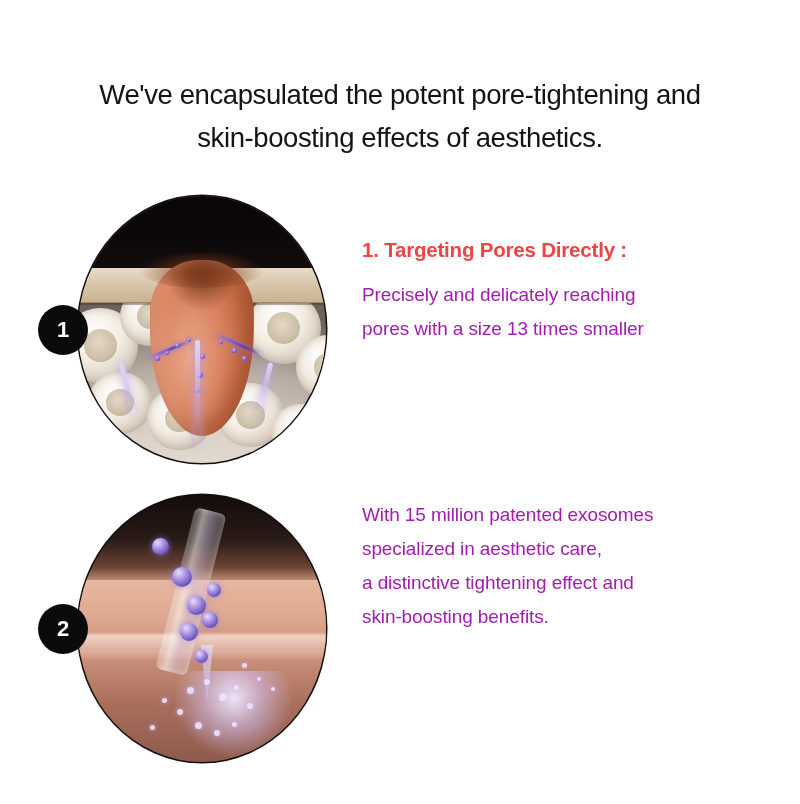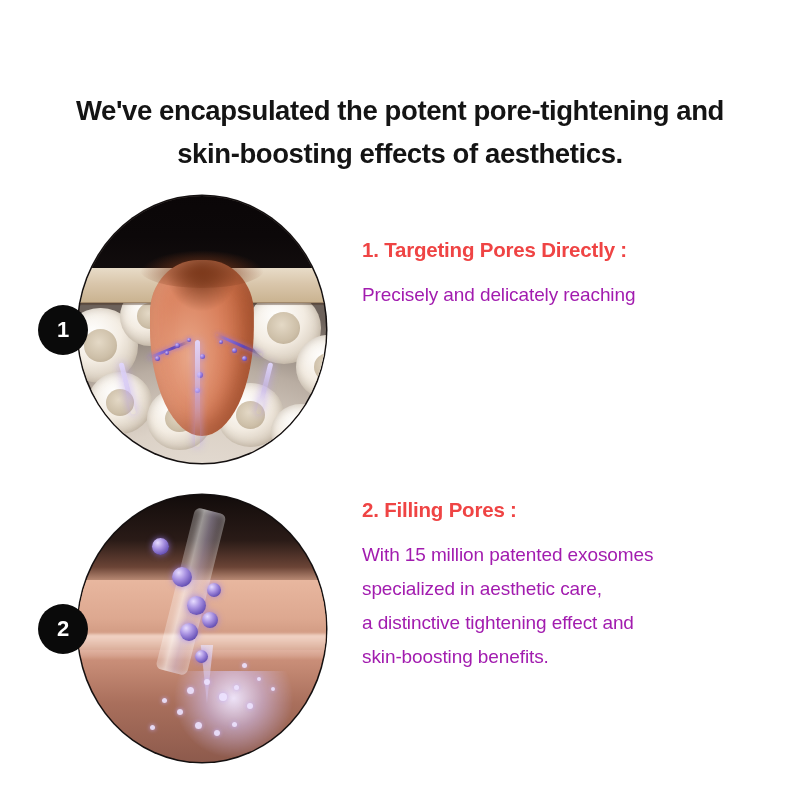--- a/index.html
+++ b/index.html
@@ -14,25 +14,25 @@
     overflow: hidden;
     font-family: "Liberation Sans", sans-serif;
     color: #262626;
     -webkit-font-smoothing: antialiased;
   }
 
   
   .headline {
     position: absolute;
     left: 0;
-    top: 89px;
+    top: 73px;
     width: 800px;
     text-align: center;
     font-size: 27.5px;
-    font-weight: 700;
+    font-weight: 400;
     line-height: 43px;
     letter-spacing: -0.4px;
     color: #141414;
   }
   .headline .hl-line { display: block; white-space: nowrap; }
 
   
   .step {
     position: absolute;
     left: 0;
@@ -280,20 +280,21 @@
 
     <div class="badge">
       <span>1</span>
     </div>
   </div>
 
   <div class="text-col" id="text-1">
     <h2 class="step-title">1. Targeting Pores Directly :</h2>
     <div class="step-body">
       <span class="bl">Precisely and delicately reaching</span>
+      <span class="bl">pores with a size 13 times smaller</span>
     </div>
   </div>
 </section>
 
 <section class="step" id="step-2">
 
   <div class="media-wrap" id="media-2">
     <div class="circle-photo">
       <div class="ph2-bg"></div>
       <div class="ph2-skinband"></div>
@@ -326,21 +327,20 @@
       <div class="spark" style="left:29%; top:86%; width:5px; height:5px;"></div>
       <div class="spark" style="left:66%; top:63%; width:5px; height:5px;"></div>
     </div>
 
     <div class="badge">
       <span>2</span>
     </div>
   </div>
 
   <div class="text-col" id="text-2">
-    <h2 class="step-title">2. Filling Pores :</h2>
     <div class="step-body">
       <span class="bl">With 15 million patented exosomes</span>
       <span class="bl">specialized in aesthetic care,</span>
       <span class="bl">a distinctive tightening effect and</span>
       <span class="bl">skin-boosting benefits.</span>
     </div>
   </div>
 </section>
 
 </body></html>

